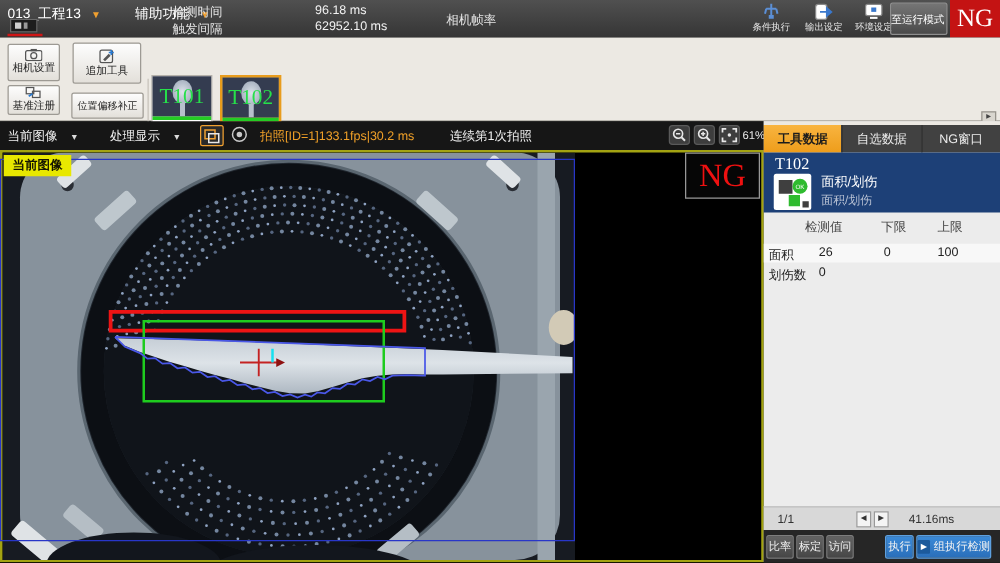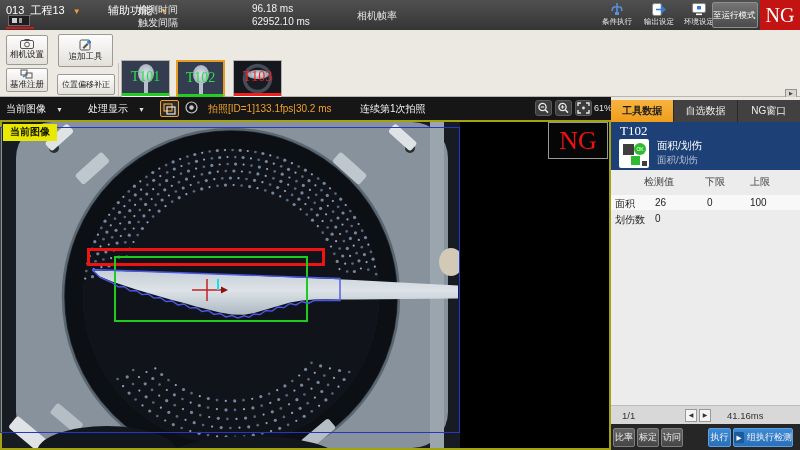--- a/index.html
+++ b/index.html
@@ -46,21 +46,21 @@
   .spoon-head { position:absolute; left:50%; top:3px; width:16px; height:19px; margin-left:-8px;
                 background:radial-gradient(#dde3ea, #aab4c2 70%); border-radius:50%; }
   .spoon-stem { position:absolute; left:50%; top:21px; width:4px; height:11px; margin-left:-2px;
                 background:#b7c0cc; }
   .drum-thumb { position:absolute; inset:0;
      background:radial-gradient(circle at 50% 55%, #171b22 0 36%, #454d59 40% 48%, #14171d 52%); }
   .drum-thumb i { position:absolute; left:50%; top:9px; width:22px; height:9px; margin-left:-11px;
                   background:radial-gradient(#e4e8ee,#8d98a6 75%); border-radius:50%; }
   .tile-id { position:absolute; left:0; top:0; width:100%; height:32px; display:flex;
              align-items:center; justify-content:center; font-family:"Liberation Serif",serif;
-             font-size:14px; }
+             font-size:17px; }
   .tile-id.ok { color:#26e04a; } .tile-id.ng { color:#f32222; }
   .status-bar { width:100%; height:3px; }
   .status-bar.ok { background:#24cc24; } .status-bar.ng { background:#ee2020; }
   .tile-label { font-size:7.5px; color:#222; text-align:center; line-height:1.25; padding-top:2px; }
   .scroll-arrow { position:absolute; left:785px; top:59px; width:12px; height:9px;
                   background:#d9d6cf; border:1px solid #96938c; color:#444; font-size:5px;
                   line-height:7px; text-align:center; cursor:pointer; }
 
   
   .img-toolbar { position:absolute; left:0; top:97px; width:611px; height:23px; background:#161616; }
@@ -205,30 +205,20 @@
       <div class="status-bar ok"></div>
       <div class="tile-label">用轮廓匹配获取位置</div>
     </div>
     <div class="tool-tile selected" style="left:176px">
       <div class="thumb">
         <div class="spoon-head"></div>
           <div class="spoon-stem"></div>
         <div class="tile-id ok">T102</div>
       </div>
       <div class="status-bar ok"></div>
-      <div class="tile-label">面积/划伤</div>
-    </div>
-    <div class="tool-tile" style="left:233px">
-      <div class="thumb">
-        <div class="drum-thumb">
-            <i></i>
-          </div>
-        <div class="tile-id ng">T103</div>
-      </div>
-      <div class="status-bar ng"></div>
       <div class="tile-label">面积/划伤</div>
     </div>
     <div class="scroll-arrow">▶</div>
   </div>
 
   <div class="img-toolbar">
     <div class="it-select" style="left:6px"><span>当前图像</span><span class="it-caret">▼</span></div>
     <div class="it-select" style="left:88px"><span>处理显示</span><span class="it-caret">▼</span></div>
     <div class="it-icon sel" style="left:160px">
       <svg width="17" height="15" viewBox="0 0 17 15">

